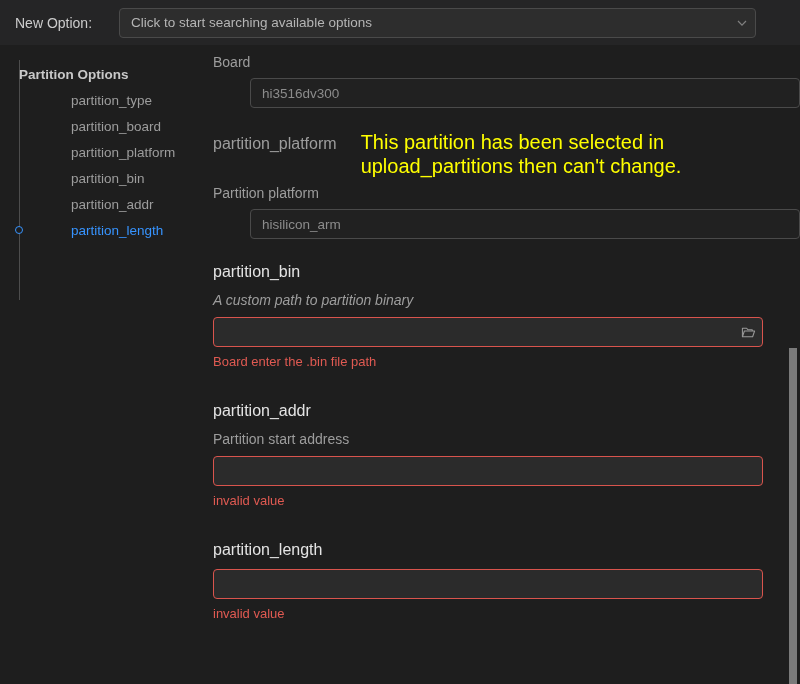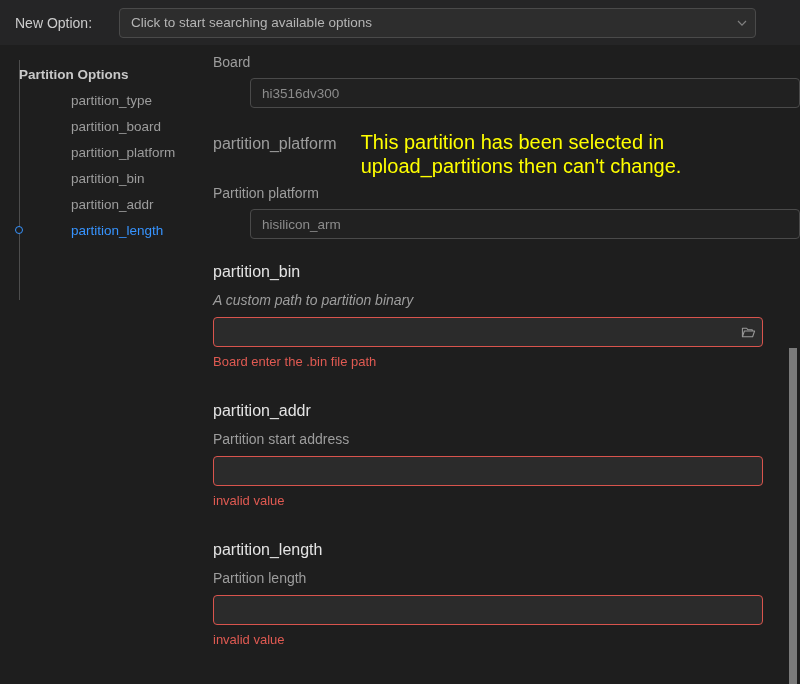--- a/index.html
+++ b/index.html
@@ -326,21 +326,20 @@
         <div class="field" style="margin-top: 30px;">
           <div class="field-heading"><span>partition_addr</span></div>
           <div class="field-desc" style="margin-top: 8px;">Partition start address</div>
           <div class="input-shell error" style="margin-top: 8px;">
             <span class="input-value"></span>
           </div>
           <div class="error-msg" style="margin-top: 6px;">invalid value</div>
         </div>
         <div class="field" style="margin-top: 30px;">
           <div class="field-heading"><span>partition_length</span></div>
-          <div class="field-desc" style="margin-top: 8px;">Partition length</div>
           <div class="input-shell error" style="margin-top: 8px;">
             <span class="input-value"></span>
           </div>
           <div class="error-msg" style="margin-top: 6px;">invalid value</div>
         </div>
       </div>
   </div>
 
   <div class="scrollbar-track">
     <div class="scrollbar-thumb"></div>

